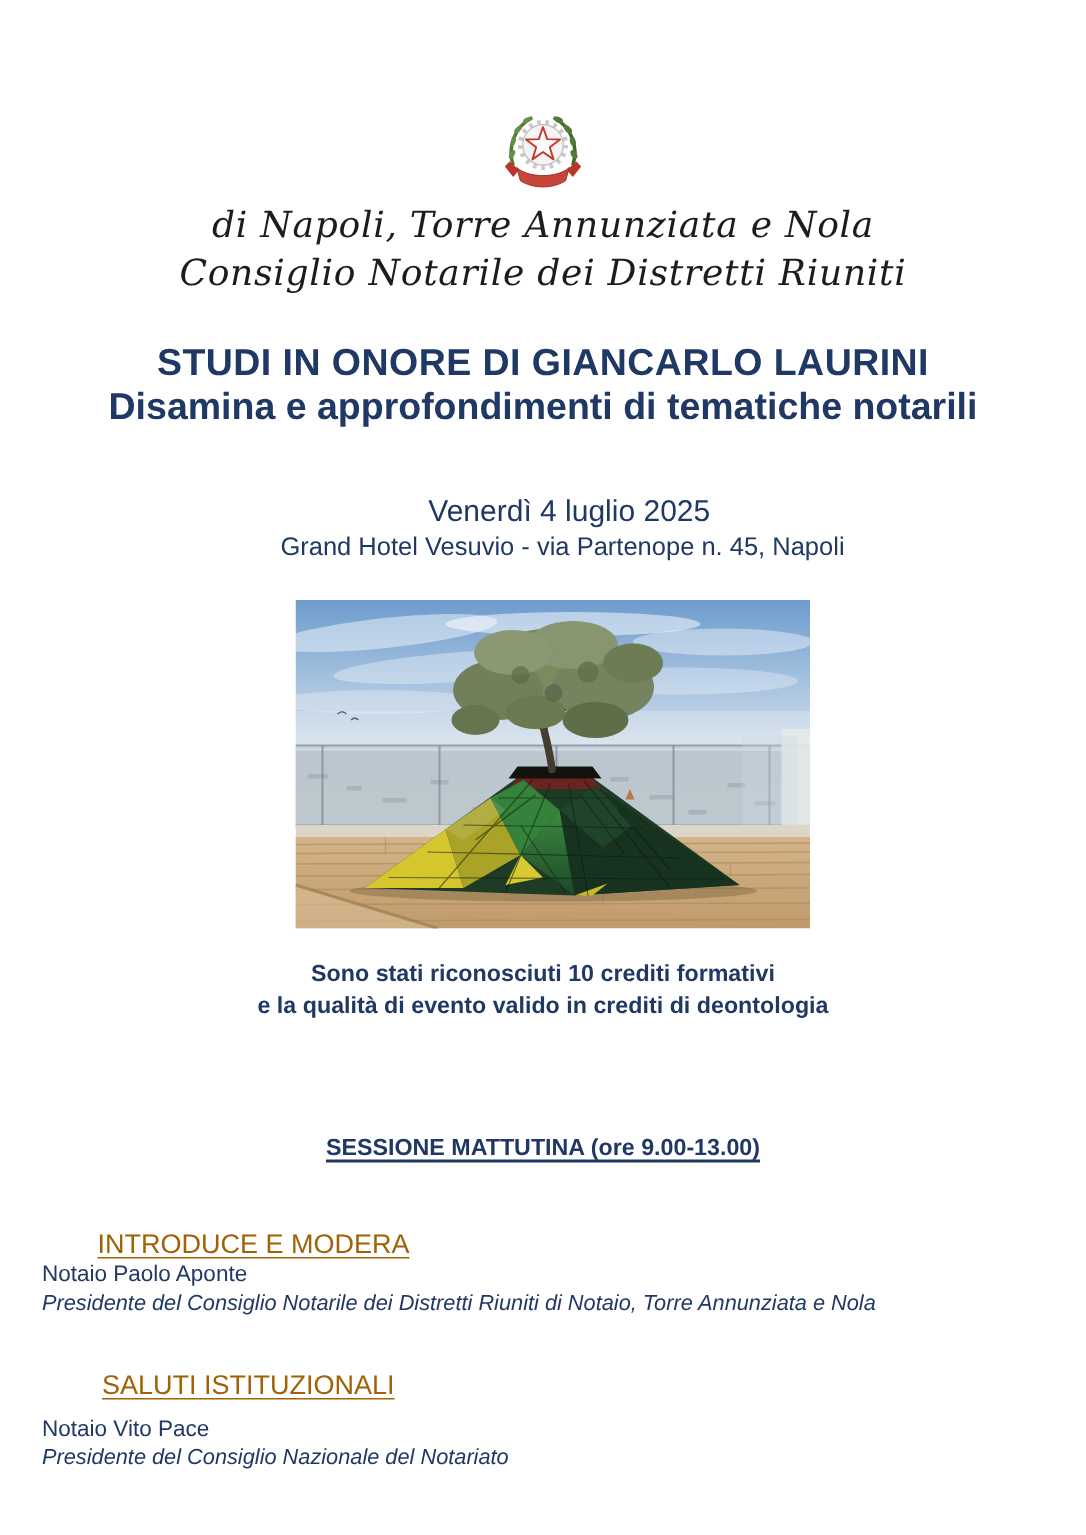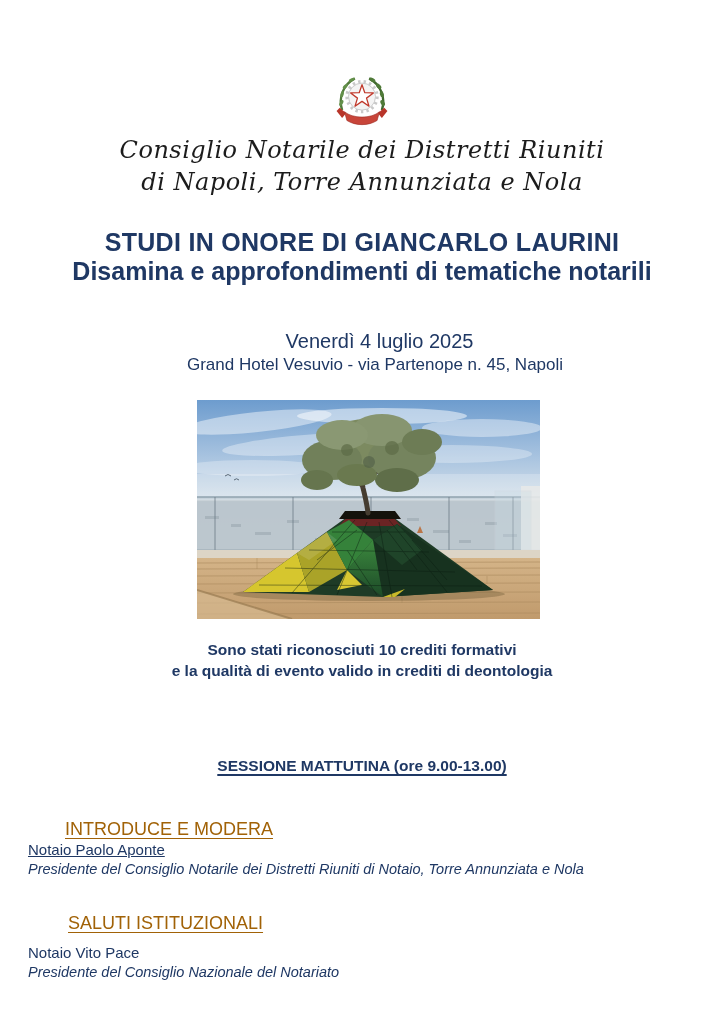--- a/index.html
+++ b/index.html
@@ -29,21 +29,21 @@
   .credits{top:639px;color:#1f3864;font-weight:700;font-size:15.5px;line-height:21px;}
   
   .session{top:757px;color:#1f3864;font-weight:700;font-size:15.5px;}
   .session span{text-decoration:underline;text-underline-offset:3px;text-decoration-thickness:1.5px;}
   
   .sec-heading{color:#a16207;font-weight:500;font-size:18px;}
   .sec-heading span{text-decoration:underline;text-underline-offset:3px;}
   .sec-name{color:#1f3864;font-size:15px;font-weight:400;}
   .sec-role{color:#1f3864;font-size:14.5px;font-style:italic;font-weight:400;}
   .h1a{top:819px;left:65px;}
-  .n1a{top:841px;left:28px;text-decoration:underline;}
+  .n1a{top:841px;left:28px;}
   .r1a{top:861px;left:28px;}
   .h2a{top:913px;left:68px;}
   .n2a{top:944px;left:28px;}
   .r2a{top:964px;left:28px;}
 </style>
 </head>
 <body>
 
 <div class="page">
 
@@ -67,22 +67,22 @@
       <ellipse cx="61" cy="23" rx="4" ry="2.4" fill="#4f7a38" transform="rotate(45 61 23)"></ellipse>
       <ellipse cx="53" cy="15" rx="4" ry="2.4" fill="#4f7a38" transform="rotate(25 53 15)"></ellipse>
 
       <path d="M12,50 L20,57 L15,63 L8,54 Z" fill="#b8352a"></path>
       <path d="M68,50 L60,57 L65,63 L72,54 Z" fill="#b8352a"></path>
       <path d="M18,55 C28,64 52,64 62,55 L59,66 C48,73 32,73 21,66 Z" fill="#c8453a" stroke="#9e2d24" stroke-width=".8"></path>
     </svg>
   </div>
 
   <div class="abs centered org">
+    <div>di Napoli, Torre Annunziata e Nola</div>
     <div>Consiglio Notarile dei Distretti Riuniti</div>
-    <div>di Napoli, Torre Annunziata e Nola</div>
   </div>
 
   <div class="abs centered title">
     <div class="title-l1">STUDI IN ONORE DI GIANCARLO LAURINI</div>
     <div class="title-l2">Disamina e approfondimenti di tematiche notarili</div>
   </div>
 
   <div class="abs centered event">
     <div class="event-date">Venerdì 4 luglio 2025</div>
     <div class="event-venue">Grand Hotel Vesuvio - via Partenope n. 45, Napoli</div>

